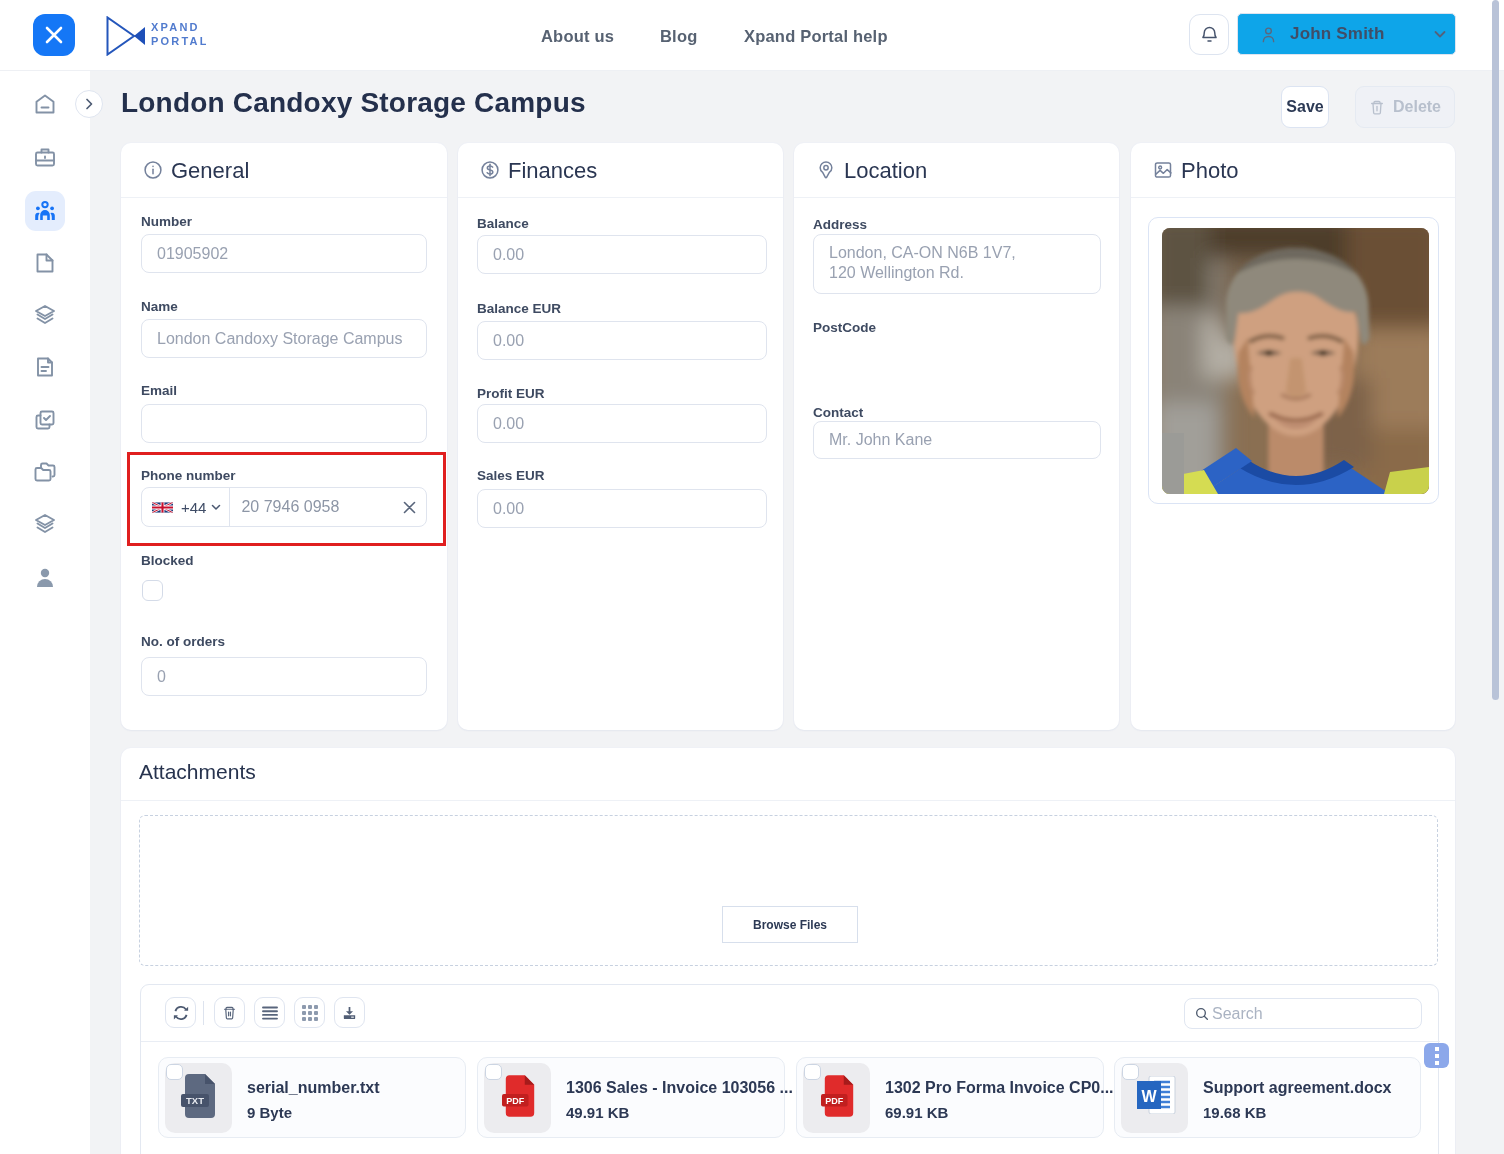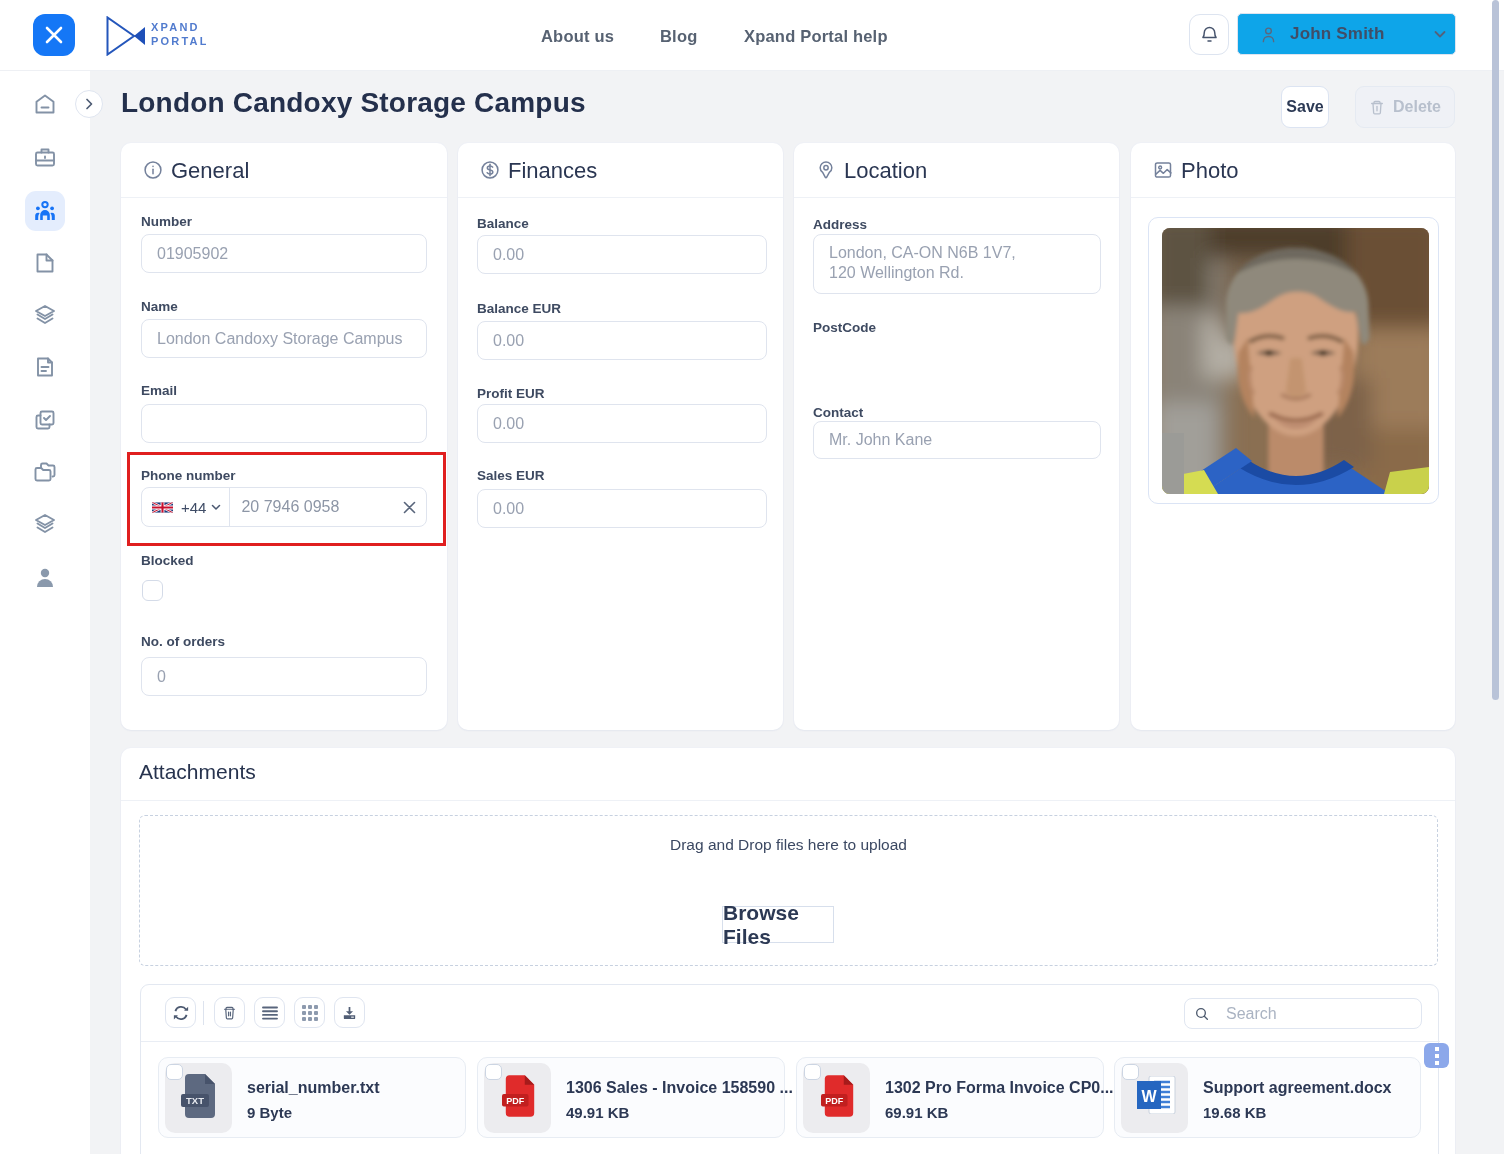--- a/index.html
+++ b/index.html
@@ -280,22 +280,21 @@
             <rect x="-4" y="205" width="26" height="61" fill="#9b9b97"></rect>
           </g>
         </svg>
       </div>
     </div>
   </div>
   <div id="attach">
     <div style="position:absolute;left:18px;top:12px;font-size:21px;color:#27334e">Attachments</div>
     <div style="position:absolute;left:0;top:52px;width:1334px;border-top:1px solid #eef1f6"></div>
     <div id="dropzone">
-      <div style="position:absolute;left:0;top:20px;width:100%;text-align:center;font-size:15.5px;color:#3b4862">Drag and Drop files here to upload</div>
-      <div style="position:absolute;left:582px;top:90px;width:112px;height:37px;background:#fff;border:1px solid #d7dfec;border-radius:0;display:flex;align-items:center;justify-content:center;font-size:21px;font-weight:bold;color:#2c3954">Browse Files</div>
+      <div style="position:absolute;left:582px;top:90px;width:136px;height:37px;background:#fff;border:1px solid #d7dfec;border-radius:0;display:flex;align-items:center;justify-content:center;font-size:12px;font-weight:bold;color:#2c3954">Browse Files</div>
     </div>
     <div id="fmgr">
       <div class="tbtn" style="left:24px">
         <svg width="18" height="18" viewBox="0 0 24 24">
             <g fill="none" stroke="#4d5a71" stroke-width="2.4">
               <path d="M4.5 9.5 a8 8 0 0 1 14.2-2.2"></path>
               <path d="M19.5 14.5 a8 8 0 0 1-14.2 2.2"></path>
             </g>
             <path d="M21.5 3.5 v5.4 h-5.4 z" fill="#4d5a71"></path>
             <path d="M2.5 20.5 v-5.4 h5.4 z" fill="#4d5a71"></path>
@@ -335,21 +334,21 @@
             <path d="M10.7 3 h2.6 v6.5 h4 L12 14.8 6.7 9.5 h4 Z"></path>
             <path d="M3.5 15.5 h17 v4.2 a1.3 1.3 0 0 1-1.3 1.3 H4.8 a1.3 1.3 0 0 1-1.3-1.3 Z"></path>
             <rect x="14.5" y="17.4" width="4" height="1.6" fill="#fff"></rect>
           </svg>
       </div>
       <div style="position:absolute;left:1043px;top:13px;width:238px;height:31px;border:1px solid #e0e6f1;border-radius:8px;background:#fff;display:flex;align-items:center">
         <svg style="margin-left:9px" width="16" height="16" viewBox="0 0 24 24" fill="none" stroke="#4d5a6e" stroke-width="2" stroke-linecap="round">
             <circle cx="10.5" cy="10.5" r="6.5"></circle>
             <path d="M15.5 15.5 L20 20"></path>
           </svg>
-        <span style="margin-left:16px;font-size:16px;color:#aab3c2">Search</span>
+        <span style="margin-left:2px;font-size:16px;color:#aab3c2">Search</span>
       </div>
       <div style="position:absolute;left:0;top:56px;width:1299px;border-top:1px solid #e9edf4"></div>
       <div class="fcard" style="left:17px">
         <div class="ftile"></div>
         <svg style="position:absolute;left:22px;top:16px" width="38" height="44" viewBox="0 0 38 44">
           <path d="M8 0 h16 l10 10 v30 a4 4 0 0 1-4 4 H8 a4 4 0 0 1-4-4 V4 a4 4 0 0 1 4-4 z" fill="#5d6980"></path>
           <path d="M24 0 l10 10 h-10 z" fill="#47536b"></path>
           <rect x="0" y="20" width="28" height="13" rx="2" fill="#47536b"></rect>
           <text x="14" y="30" text-anchor="middle" font-size="9.5" font-weight="bold" fill="#e8ebf0" font-family="Liberation Sans,sans-serif">TXT</text>
         </svg>
@@ -359,21 +358,21 @@
       </div>
       <div class="fcard" style="left:336px">
         <div class="ftile"></div>
         <svg style="position:absolute;left:24px;top:16px" width="36" height="44" viewBox="0 0 38 44">
           <path d="M8 0 h16 l10 10 v30 a4 4 0 0 1-4 4 H8 a4 4 0 0 1-4-4 V4 a4 4 0 0 1 4-4 z" fill="#e02b2b"></path>
           <path d="M24 0 l10 10 h-10 z" fill="#a61b1b"></path>
           <rect x="0" y="20" width="28" height="13" rx="2" fill="#c11f1f"></rect>
           <text x="14" y="30" text-anchor="middle" font-size="9.5" font-weight="bold" fill="#fff" font-family="Liberation Sans,sans-serif">PDF</text>
         </svg>
         <div class="fcheck"></div>
-        <div class="fname">1306 Sales - Invoice 158590 ...</div>
+        <div class="fname">1306 Sales - Invoice 103056 ...</div>
         <div class="fsize">49.91 KB</div>
       </div>
       <div class="fcard" style="left:655px">
         <div class="ftile"></div>
         <svg style="position:absolute;left:24px;top:16px" width="36" height="44" viewBox="0 0 38 44">
           <path d="M8 0 h16 l10 10 v30 a4 4 0 0 1-4 4 H8 a4 4 0 0 1-4-4 V4 a4 4 0 0 1 4-4 z" fill="#e02b2b"></path>
           <path d="M24 0 l10 10 h-10 z" fill="#a61b1b"></path>
           <rect x="0" y="20" width="28" height="13" rx="2" fill="#c11f1f"></rect>
           <text x="14" y="30" text-anchor="middle" font-size="9.5" font-weight="bold" fill="#fff" font-family="Liberation Sans,sans-serif">PDF</text>
         </svg>

